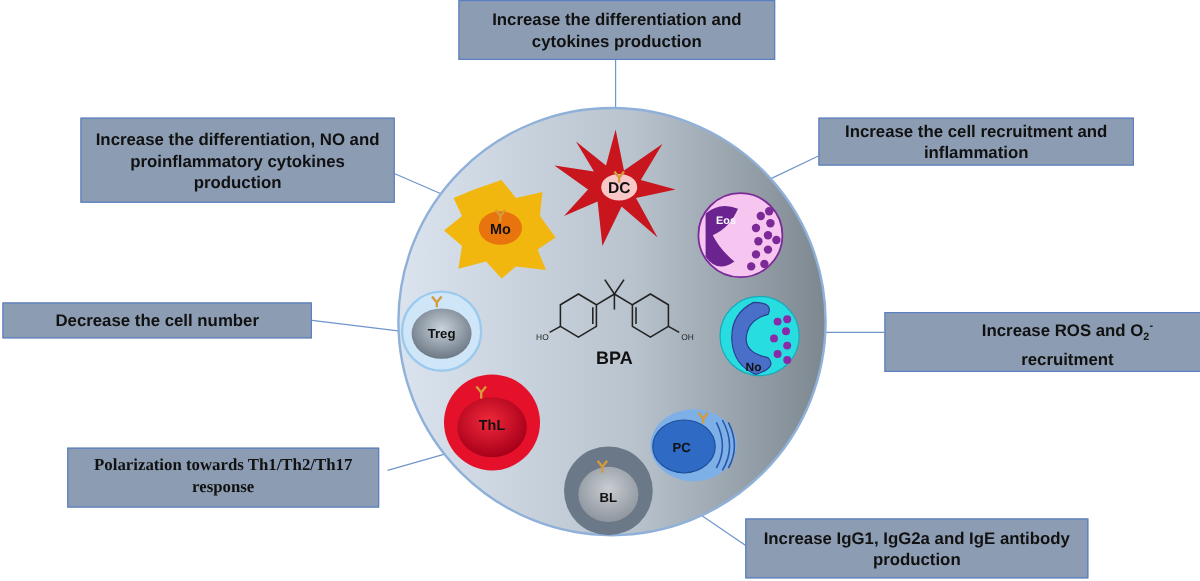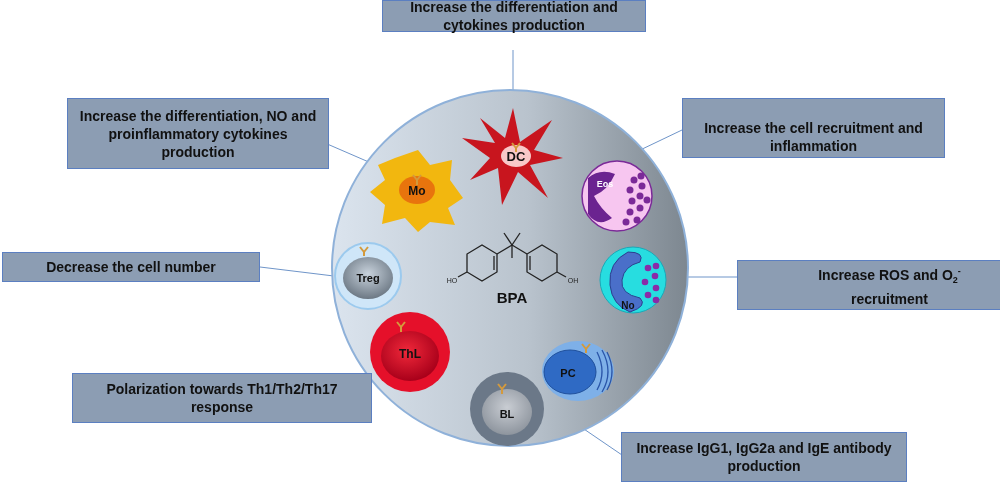--- a/index.html
+++ b/index.html
@@ -134,33 +134,33 @@
   </g>
 
   <g>
     <circle cx="507" cy="409" r="37" fill="#6b7888"></circle>
     <ellipse cx="507" cy="412" rx="25" ry="23" fill="url(#blg)"></ellipse>
     <path d="M498 384 l4 5 l4 -5 M502 389 v5" stroke="#d49a3c" stroke-width="2" fill="none"></path>
     <text x="507" y="418" class="lbl" font-size="11">BL</text>
   </g>
 </svg>
 
-<div class="box" style="left:382px;top:0;width:264px;height:32px;">
+<div class="box" style="left:382px;top:0;width:264px;height:50px;">
   <span>Increase the differentiation and cytokines production</span>
 </div>
 <div class="box" style="left:57px;top:98px;width:262px;height:71px;margin-left:10px;">
   <span>Increase the differentiation, NO and proinflammatory cytokines production</span>
 </div>
-<div class="box" style="left:682px;top:98px;width:263px;height:60px;align-items:flex-end;">
+<div class="box" style="left:682px;top:98px;width:263px;height:40px;">
   <span>Increase the cell recruitment and inflammation</span>
 </div>
 <div class="box" style="left:2px;top:252px;width:258px;height:30px;">
   <span>Decrease the cell number</span>
 </div>
 <div class="box" style="left:737px;top:260px;width:305px;height:50px;">
   <span><span>Increase ROS and O</span><sub style="font-size:9px">2</sub><sup style="font-size:9px">-</sup><br><span>recruitment</span></span>
 </div>
-<div class="box" style="left:72px;top:373px;width:300px;height:50px;">
+<div class="box" style="left:56px;top:373px;width:260px;height:50px;font-family:Liberation Serif, serif;">
   <span>Polarization towards Th1/Th2/Th17 response</span>
 </div>
 <div class="box" style="left:621px;top:432px;width:286px;height:50px;">
   <span>Increase IgG1, IgG2a and IgE antibody production</span>
 </div>
 
 </body></html>

